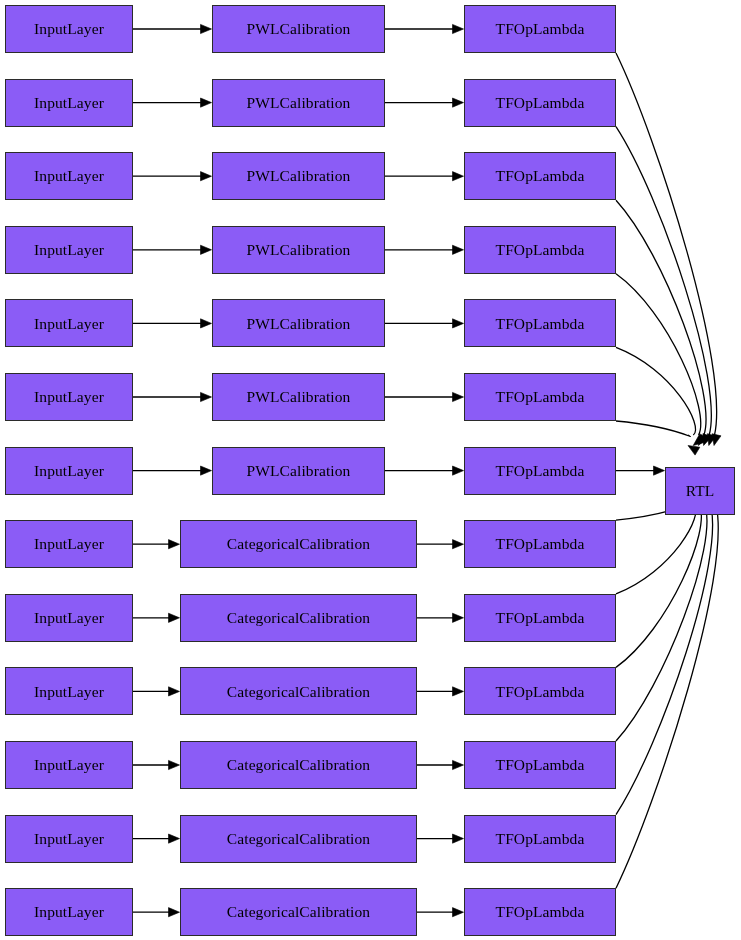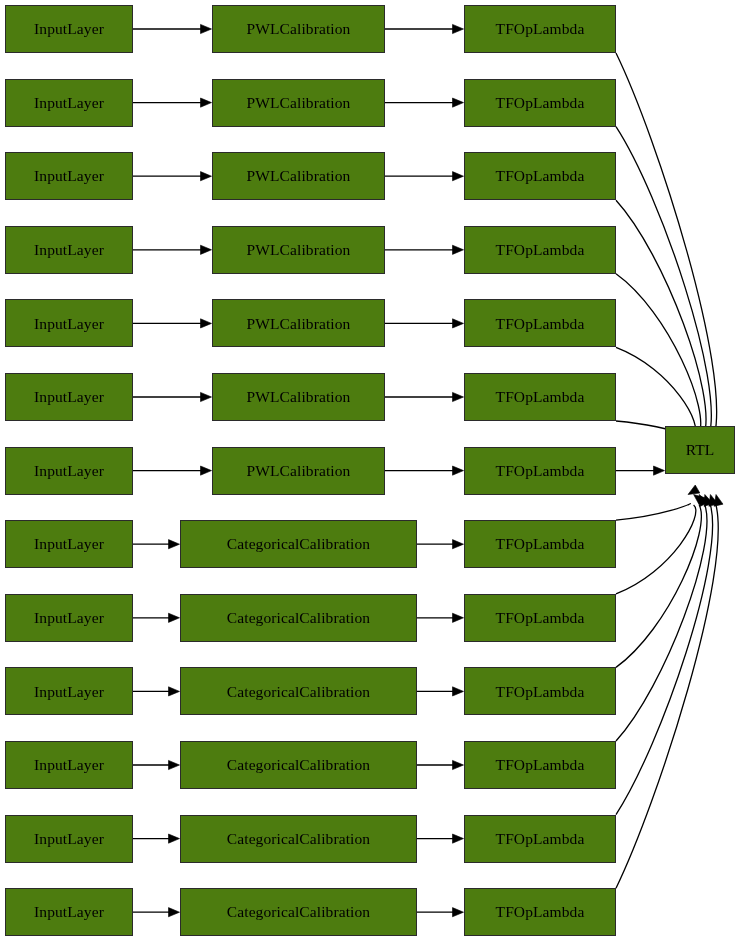--- a/index.html
+++ b/index.html
@@ -22,21 +22,21 @@
     position: absolute;
     left: 0;
     top: 0;
     width: 741px;
     height: 940px;
     pointer-events: none;
   }
   .node {
     position: absolute;
     box-sizing: border-box;
-    background: #4d7c0f;
+    background: #8b5cf6;
     border: 1.4px solid #2b2b2b;
     display: flex;
     align-items: center;
     justify-content: center;
     color: #000000;
     font-size: 15.5px;
     line-height: 1;
     white-space: nowrap;
     letter-spacing: 0.1px;
   }
@@ -241,18 +241,18 @@
       </div>
       <div class="node" style="left: 5px; top: 888.2px; width: 128px; height: 48px;">
         <span>InputLayer</span>
       </div>
       <div class="node" style="left: 180px; top: 888.2px; width: 237px; height: 48px;">
         <span>CategoricalCalibration</span>
       </div>
       <div class="node" style="left: 464px; top: 888.2px; width: 152px; height: 48px;">
         <span>TFOpLambda</span>
       </div>
-      <div class="node node-rtl" style="left: 665px; top: 426px; width: 70px; height: 48px;">
+      <div class="node node-rtl" style="left: 665px; top: 467px; width: 70px; height: 48px;">
         <span>RTL</span>
       </div>
     </div>
 
 </div>
 
 </body></html>

